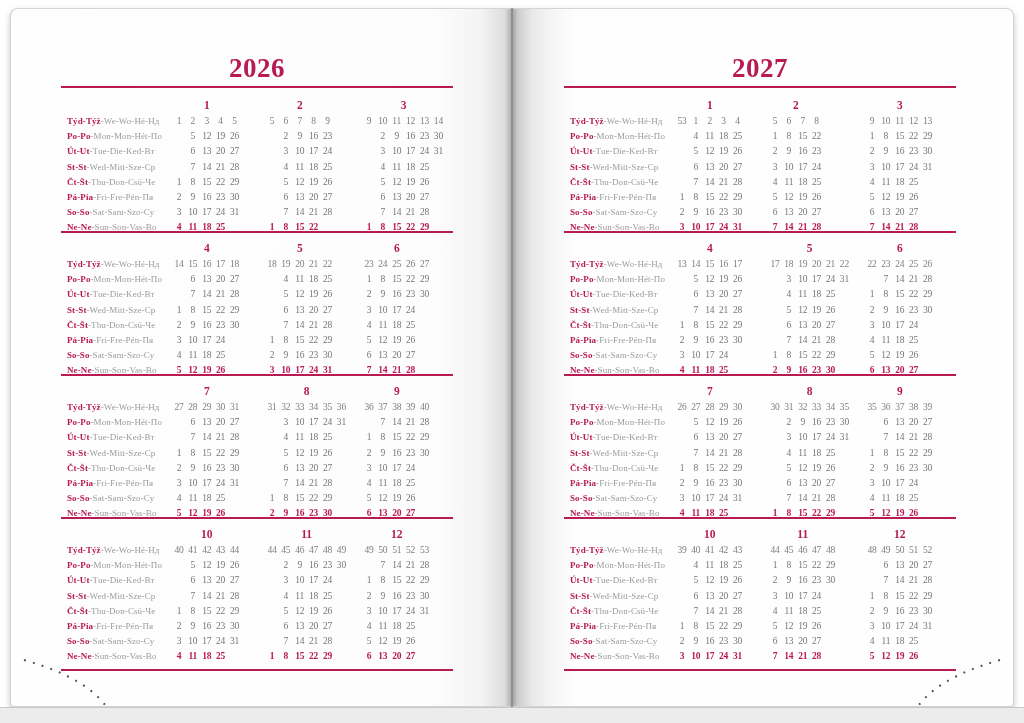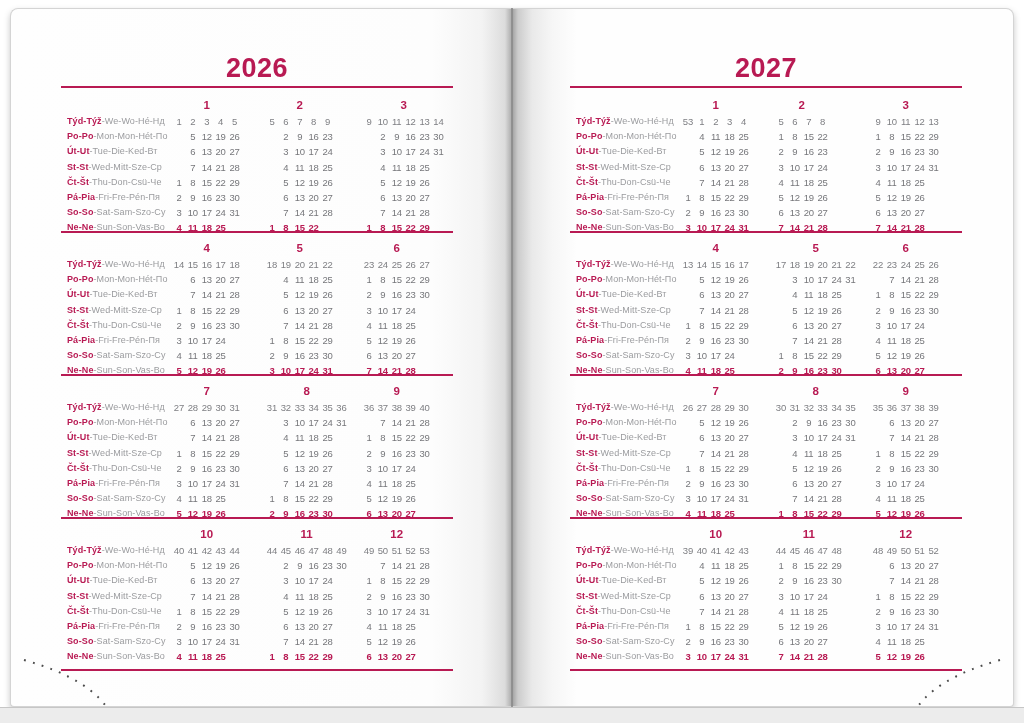--- a/index.html
+++ b/index.html
@@ -1,29 +1,29 @@
 <!DOCTYPE html>
 <html><head>
 <meta charset="utf-8">
 <style>
   html,body{margin:0;padding:0;background:#fff;}
   body{width:1024px;height:723px;position:relative;overflow:hidden;
        font-family:"Liberation Sans","DejaVu Sans",sans-serif;}
   .desk{position:absolute;left:0;right:0;bottom:0;height:15px;background:#ececec;border-top:1px solid #c6c6c6;}
   .book{position:absolute;left:10px;top:8px;width:1004px;height:699px;display:flex;
-        filter:drop-shadow(0 3px 3px rgba(0,0,0,.22));}
+        filter:drop-shadow(0 3px 3px rgba(0,0,0,.22));font-family:Liberation Serif, serif;}
   .page{width:502px;height:699px;position:relative;box-sizing:border-box;}
   .page.left{border:1px solid #d4d4d4;border-right:none;border-radius:8px 0 0 4px;
     background:linear-gradient(to right,#fefefe 0%,#fdfdfd 84%,#f3f3f3 94%,#dcdcdc 98.6%,#a9a9a9 100%);}
   .page.right{border:1px solid #d4d4d4;border-left:none;border-radius:0 8px 4px 0;
     background:linear-gradient(to right,#9f9f9f 0%,#cccccc 1.2%,#e9e9e9 4%,#f6f6f6 8%,#fefefe 13%,#fefefe 100%);}
   .spine-line{position:absolute;left:501px;top:0;width:2px;height:100%;background:#8b8b8b;opacity:.85;}
   .content{position:absolute;top:0;width:392px;}
   .page.left .content{left:50px;}
-  .page.right .content{left:58px;}
+  .page.right .content{left:52px;}
   .year-title{margin:0;padding-top:45px;height:28px;line-height:28px;text-align:center;
     font-size:27px;font-weight:bold;letter-spacing:.5px;color:var(--accent);}
   .title-rule{border:none;border-bottom:2px solid var(--accent);margin:4px 0 0;}
   .groups{padding-top:2px;}
   .group{position:relative;height:141px;border-bottom:2px solid var(--accent);}
   .group:last-child{height:150px;}
   .labels{position:absolute;left:0;top:24px;margin-left:6px;}
   .label-row{height:15.2px;line-height:15.2px;font-size:9px;white-space:nowrap;letter-spacing:.1px;}
   .lp{color:var(--accent);font-weight:bold;}
   .ls{color:var(--labelGray);}

